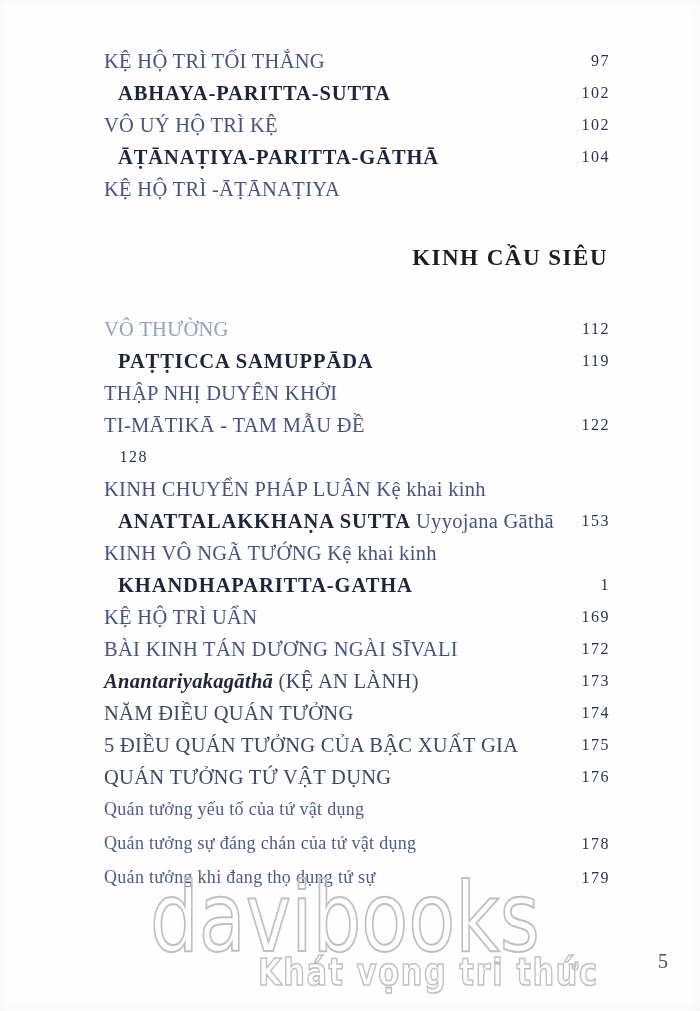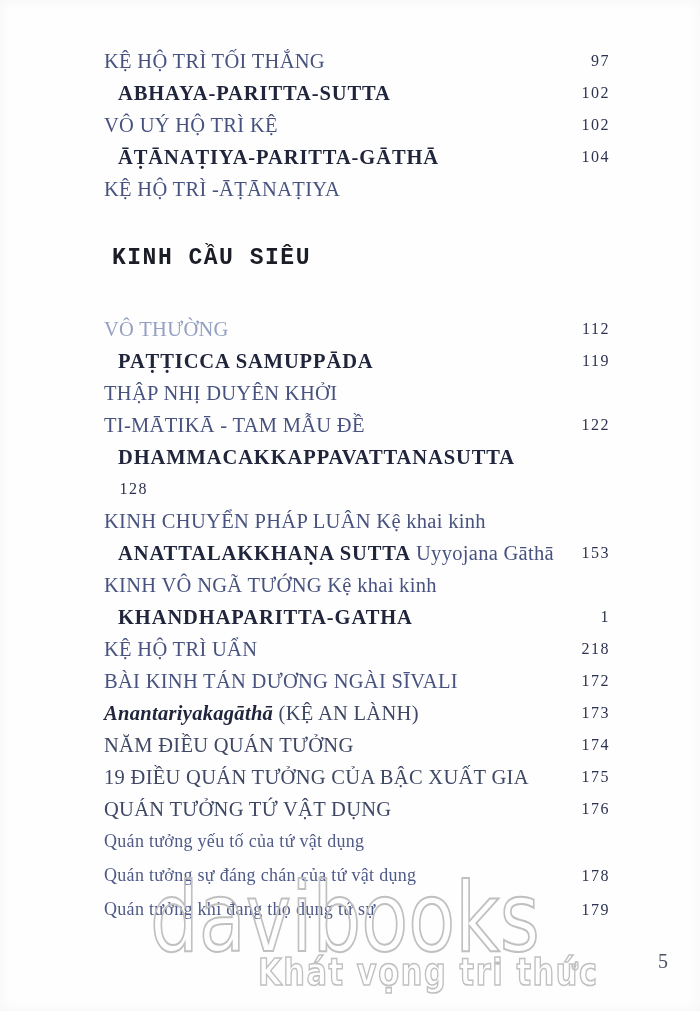--- a/index.html
+++ b/index.html
@@ -27,27 +27,26 @@
   }
   .seg.regular  { color:var(--regular,#47527f); }
   .seg.dark     { color:var(--dark,#3e4764); }
   .seg.faded    { color:var(--faded,#93a0c2); }
   .seg.bold     { font-weight:bold; color:var(--bold,#20253c); letter-spacing:0.9px;margin-left:14px; }
   .seg.boldmixed{ font-weight:bold; color:var(--bold,#20253c); letter-spacing:0.3px;font-style:italic; }
   .seg.mixed    { color:var(--regular,#47527f); }
   .row.sub { height:33.8px; line-height:33.8px; font-size:18px; }
   .row.sub .seg { color:var(--sub,#4f5a88);margin-top:15px; }
   .toc-heading {
-    margin:38px 8px 40px;
+    margin:38px 0 40px;
     height:30px; line-height:30px;
     padding:0 92px 0 104px;
-    text-align:left;
+    text-align:right;
     font-weight:bold; font-size:23px; letter-spacing:1.5px;
     color:var(--heading,#1a1d26);
-    font-family:Liberation Mono, monospace;
   }
   .watermark-1 {
     position:absolute; left:150px; top:862px;
     font-family:"DejaVu Sans",sans-serif;
     font-size:96px; font-weight:normal;
     color:transparent;
     -webkit-text-stroke:2px var(--wm,#c0c0c0);
     transform:scaleX(0.80); transform-origin:left top;
     white-space:nowrap; pointer-events:none;
   }
@@ -102,60 +101,56 @@
       </div>
       <div class="row">
         <span class="title"><span class="seg regular">THẬP NHỊ DUYÊN KHỞI</span></span>
         <span class="pagenum"></span>
       </div>
       <div class="row">
         <span class="title"><span class="seg regular">TI-MĀTIKĀ - TAM MẪU ĐỀ</span></span>
         <span class="pagenum">122</span>
       </div>
       <div class="row">
-        <span class="title"><span class="seg bold">DHAMMACAKKAPPAVATTANASUTTA</span></span>
-        <span class="pagenum"></span>
-      </div>
-      <div class="row">
         <span class="pagenum">128</span>
       </div>
       <div class="row">
         <span class="title"><span class="seg regular">KINH CHUYỂN PHÁP LUÂN </span><span class="seg mixed">Kệ khai kinh</span></span>
         <span class="pagenum"></span>
       </div>
       <div class="row">
         <span class="title"><span class="seg bold">ANATTALAKKHAṆA SUTTA </span><span class="seg mixed">Uyyojana Gāthā</span></span>
         <span class="pagenum">153</span>
       </div>
       <div class="row">
         <span class="title"><span class="seg regular">KINH VÔ NGÃ TƯỚNG </span><span class="seg mixed">Kệ khai kinh</span></span>
         <span class="pagenum"></span>
       </div>
       <div class="row">
         <span class="title"><span class="seg bold">KHANDHAPARITTA-GATHA</span></span>
         <span class="pagenum">1</span>
       </div>
       <div class="row">
         <span class="title"><span class="seg regular">KỆ HỘ TRÌ UẨN</span></span>
-        <span class="pagenum">218</span>
+        <span class="pagenum">169</span>
       </div>
       <div class="row">
         <span class="title"><span class="seg regular">BÀI KINH TÁN DƯƠNG NGÀI SĪVALI</span></span>
         <span class="pagenum">172</span>
       </div>
       <div class="row">
         <span class="title"><span class="seg boldmixed">Anantariyakagāthā</span><span class="seg dark"> (KỆ AN LÀNH)</span></span>
         <span class="pagenum">173</span>
       </div>
       <div class="row">
         <span class="title"><span class="seg dark">NĂM ĐIỀU QUÁN TƯỞNG</span></span>
         <span class="pagenum">174</span>
       </div>
       <div class="row">
-        <span class="title"><span class="seg dark">19 ĐIỀU QUÁN TƯỞNG CỦA BẬC XUẤT GIA</span></span>
+        <span class="title"><span class="seg dark">5 ĐIỀU QUÁN TƯỞNG CỦA BẬC XUẤT GIA</span></span>
         <span class="pagenum">175</span>
       </div>
       <div class="row">
         <span class="title"><span class="seg dark">QUÁN TƯỞNG TỨ VẬT DỤNG</span></span>
         <span class="pagenum">176</span>
       </div>
       <div class="row sub">
         <span class="title"><span class="seg sub">Quán tưởng yếu tố của tứ vật dụng</span></span>
         <span class="pagenum"></span>
       </div>

